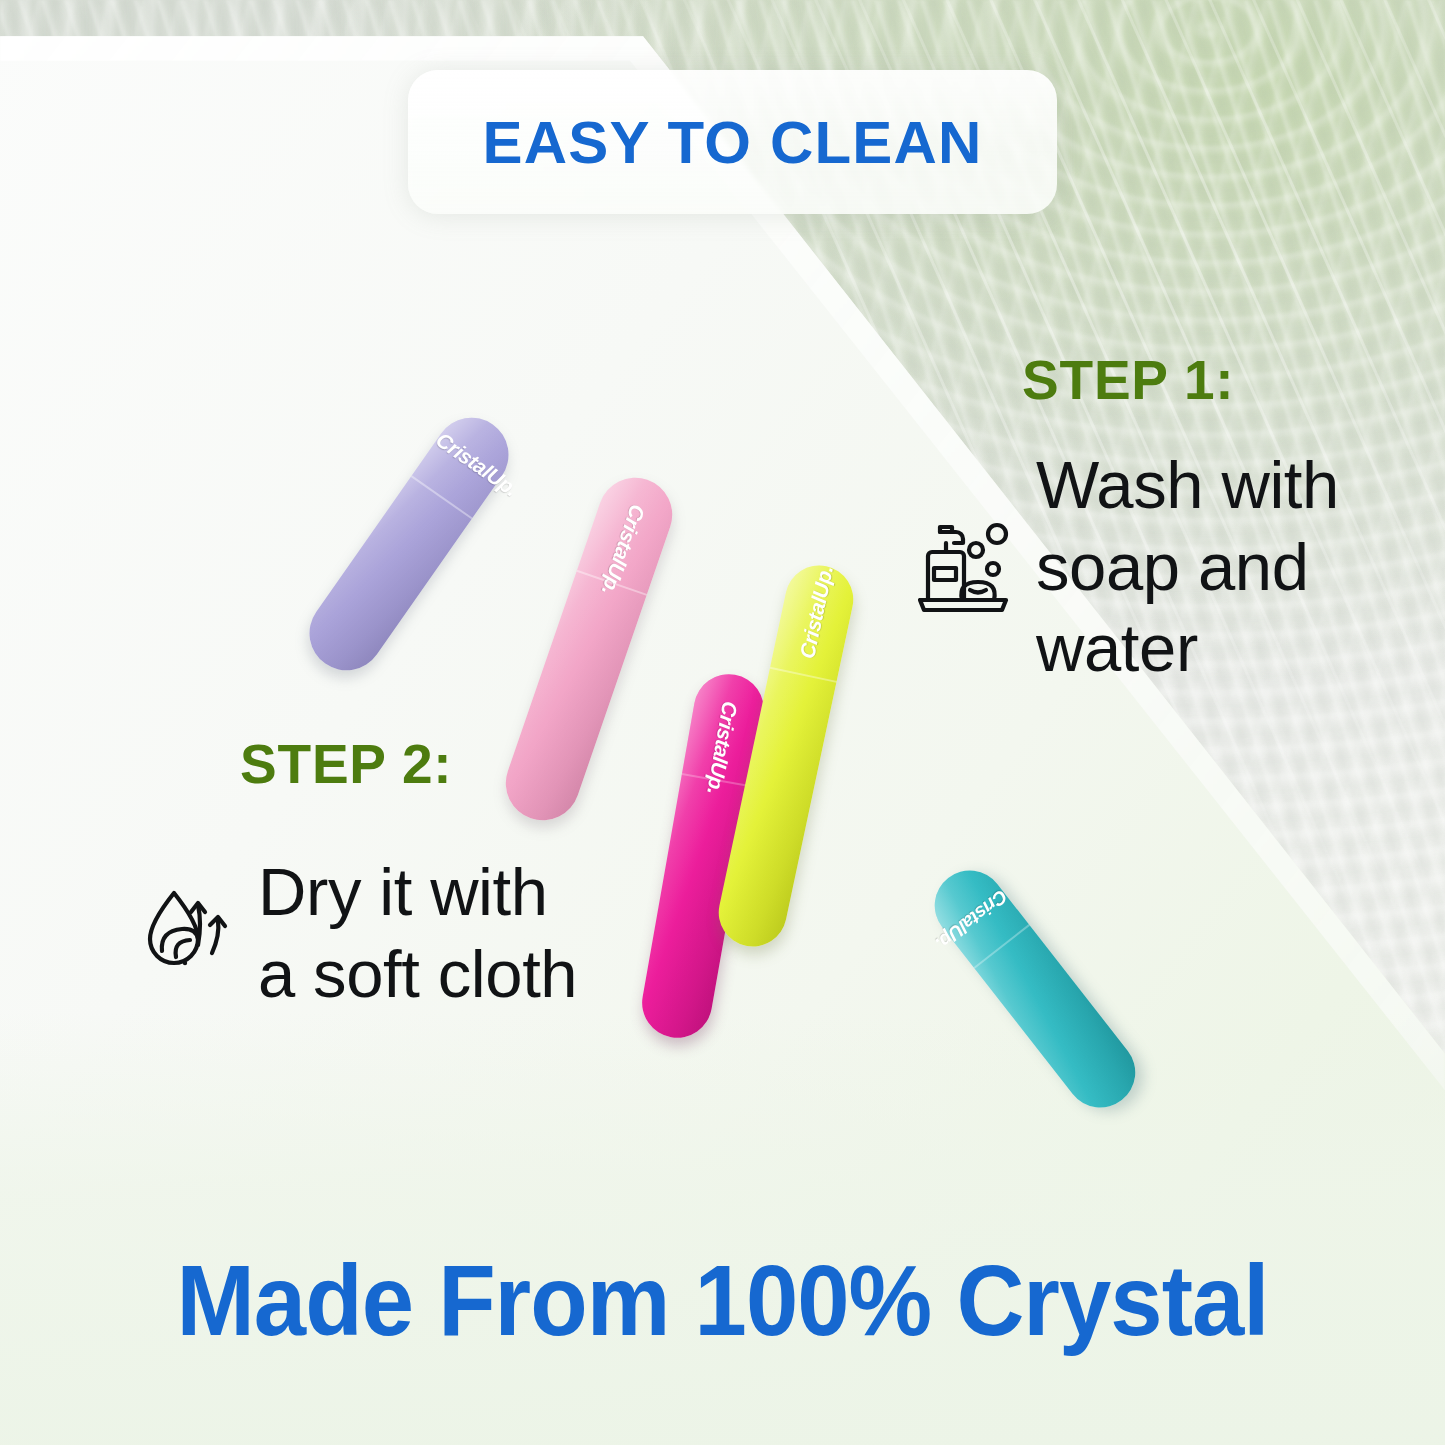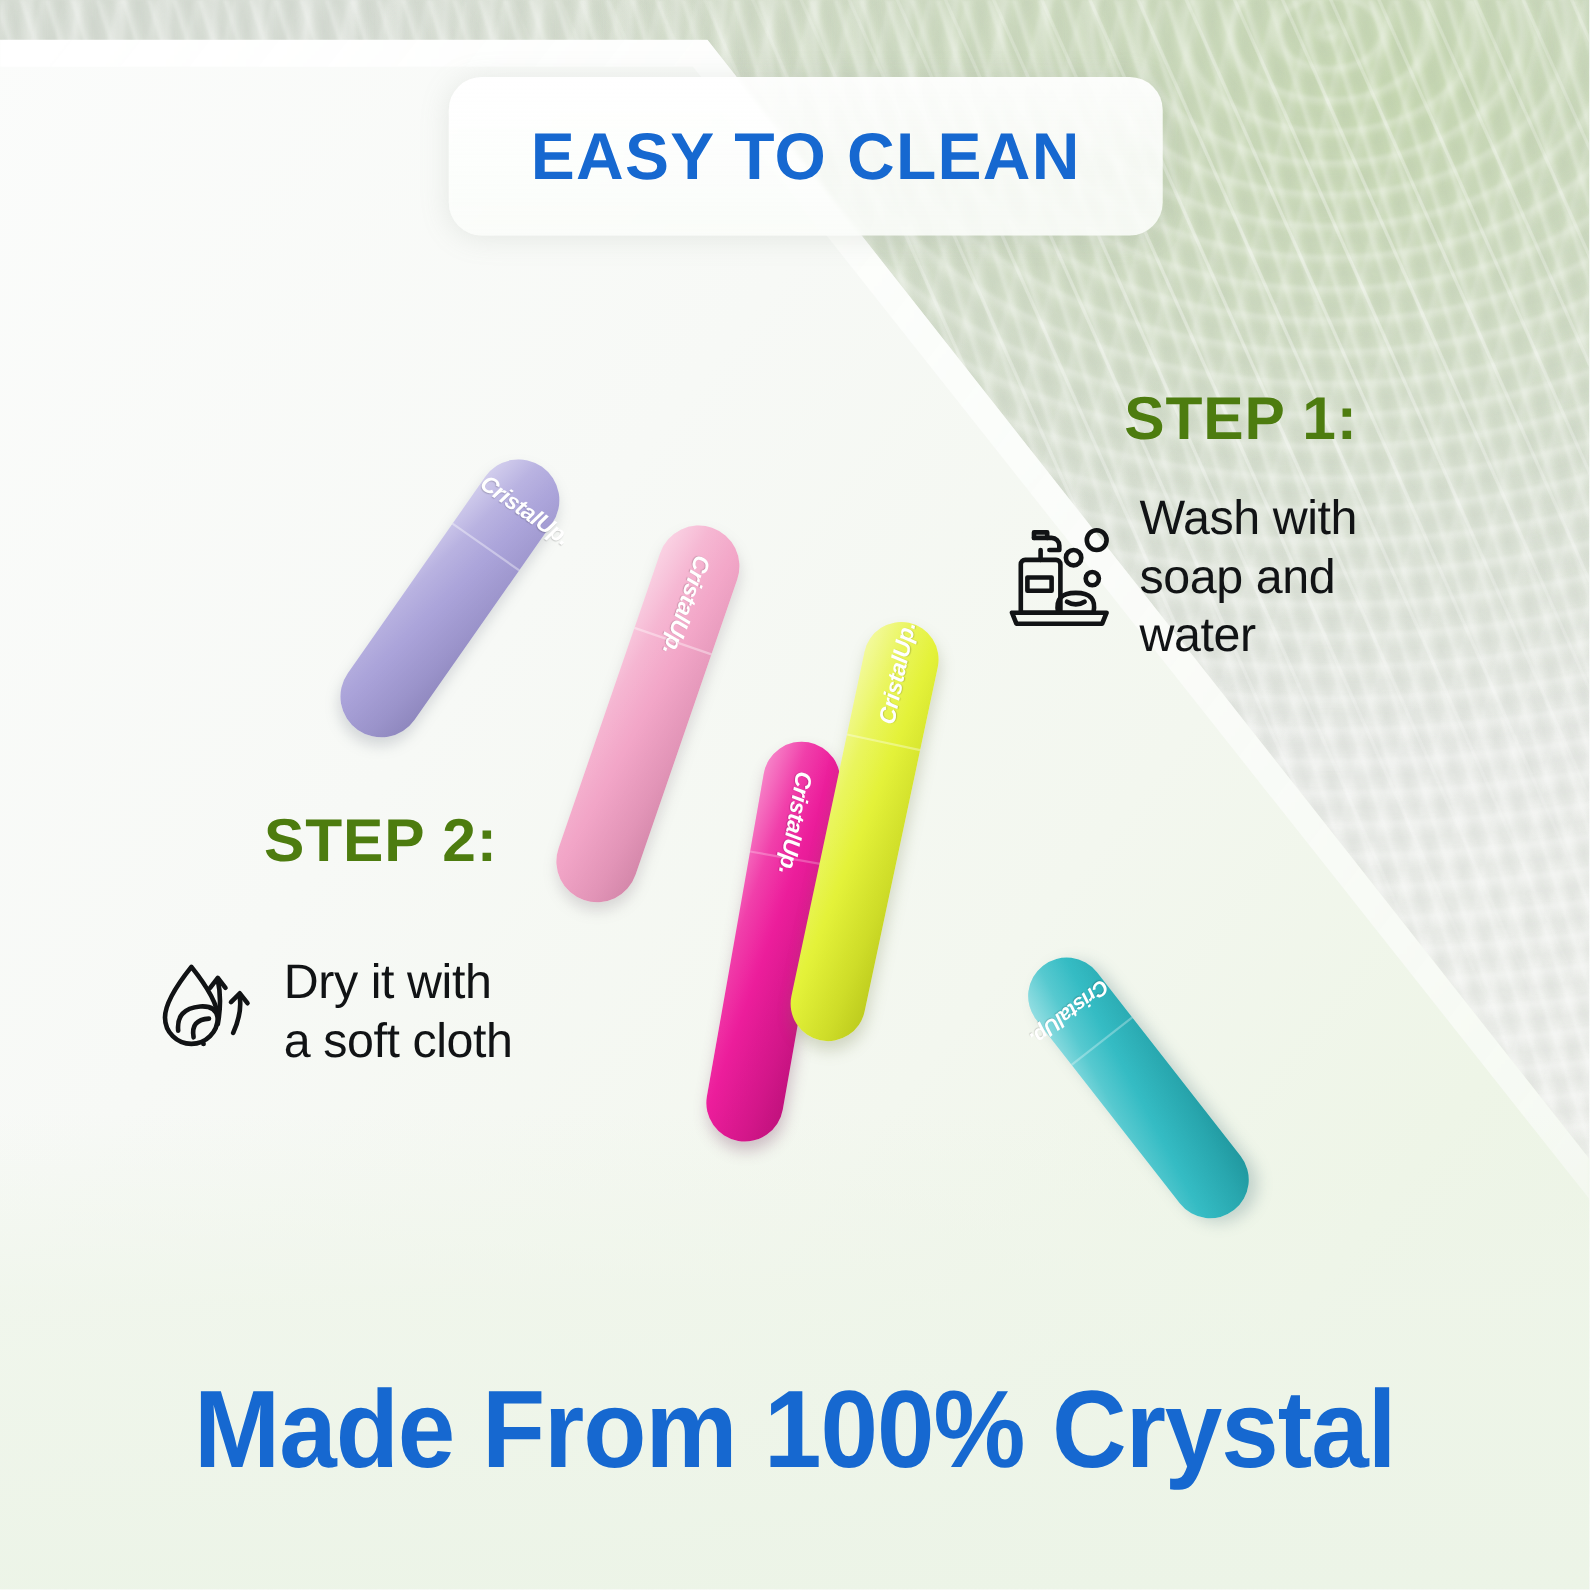--- a/index.html
+++ b/index.html
@@ -129,30 +129,30 @@
     white-space: nowrap;
   }
   .step-body {
     display: flex;
     align-items: center;
     gap: 22px;
   }
   .step-icon { flex: 0 0 auto; }
   .step-text {
     color: #111315;
-    font-size: 44px;
+    font-size: 67px;
     line-height: 1.22;
     letter-spacing: -.4px;
     white-space: pre-line;
   }
 
   #step1 { left: 1022px; top: 348px; }
   #step1 .step-body { margin-top: 32px; margin-left: -112px; }
   #step2 { left: 240px; top: 732px; }
-  #step2 .step-body { margin-top: 70px; margin-left: -100px; }
+  #step2 .step-body { margin-top: 55px; margin-left: -100px; }
 
   
   .headline {
     position: absolute;
     left: 0; right: 0;
     top: 1243px;
     text-align: center;
     color: #1668d0;
     font-size: 100px;
     font-weight: bold;

